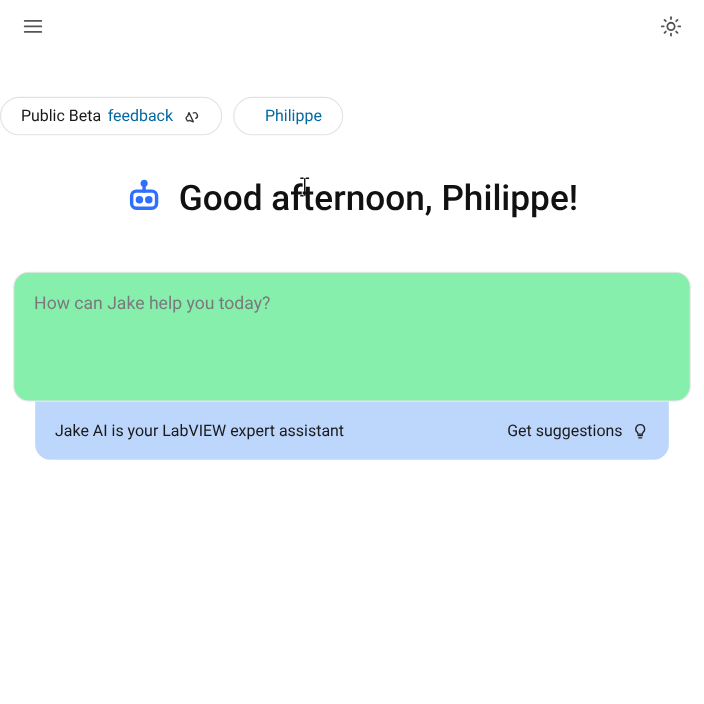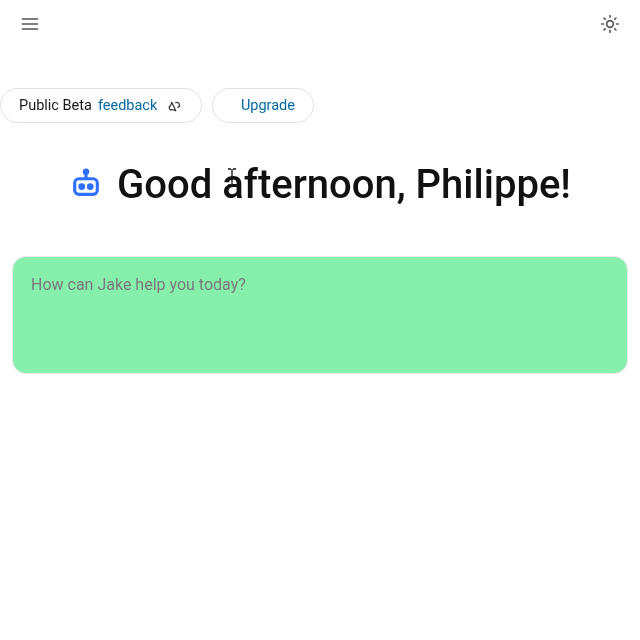--- a/index.html
+++ b/index.html
@@ -56,21 +56,21 @@
       margin-left: 4px;
     }
     .hero {
       display: flex;
       align-items: center;
       justify-content: center;
       gap: 14px;
       margin-top: 38px;
     }
     .hero-title {
-      font-size: 40px;
+      font-size: 32px;
       font-weight: 500;
       color: #111;
       position: relative;
     }
     .text-cursor {
       position: absolute;
       top: -12px;
       left: 108px;
       width: 14px;
       height: 18px;
@@ -143,21 +143,21 @@
     <span class="link">feedback</span>
     <span class="megaphone">
       <svg width="16" height="16" viewBox="0 0 24 24" fill="none" stroke="#333" stroke-width="1.8" stroke-linecap="round" stroke-linejoin="round">
         <path d="M3 11v2a2 2 0 0 0 2 2h1l4 4V5L6 9H5a2 2 0 0 0-2 2z" transform="rotate(-25 12 12)"></path>
         <path d="M15 8a4 4 0 0 1 0 8" transform="rotate(-25 12 12)"></path>
       </svg>
     </span>
   </div>
   <div class="pill">
     <span>&nbsp;</span>
-    <span class="link">Upgrade</span>
+    <span class="link">Philippe</span>
   </div>
 </div>
 
 <div class="hero">
   <span class="robot-icon">
     <svg width="34" height="34" viewBox="0 0 24 24" fill="none" stroke="currentColor" stroke-width="2.2" stroke-linecap="round" stroke-linejoin="round">
       <rect x="4" y="9" width="16" height="11" rx="3"></rect>
       <circle cx="9" cy="14.5" r="1.3" fill="currentColor"></circle>
       <circle cx="15" cy="14.5" r="1.3" fill="currentColor"></circle>
       <line x1="12" y1="9" x2="12" y2="5"></line>
@@ -171,13 +171,25 @@
         <path d="M3 1h3M8 1h3M7 1v16M3 17h3M8 17h3"></path>
       </svg>
     </span>
   </h1>
 </div>
 
 <div class="input-area">
   <div class="prompt-box">
     <div class="placeholder">How can Jake help you today?</div>
   </div>
+  <div class="suggestion-bar">
+    <span>Jake AI is your LabVIEW expert assistant</span>
+    <span class="suggestion-right">
+      <span>Get suggestions</span>
+      <svg width="16" height="16" viewBox="0 0 24 24" fill="none" stroke="#222" stroke-width="1.8" stroke-linecap="round" stroke-linejoin="round">
+        <path d="M9 18h6"></path>
+        <path d="M10 21h4"></path>
+        <path d="M12 3a6 6 0 0 0-4 10.5c.7.8 1 1.5 1 2.5h6c0-1 .3-1.7 1-2.5A6 6 0 0 0 12 3z"></path>
+
+      </svg>
+    </span>
+  </div>
 </div>
 
 </body></html>

